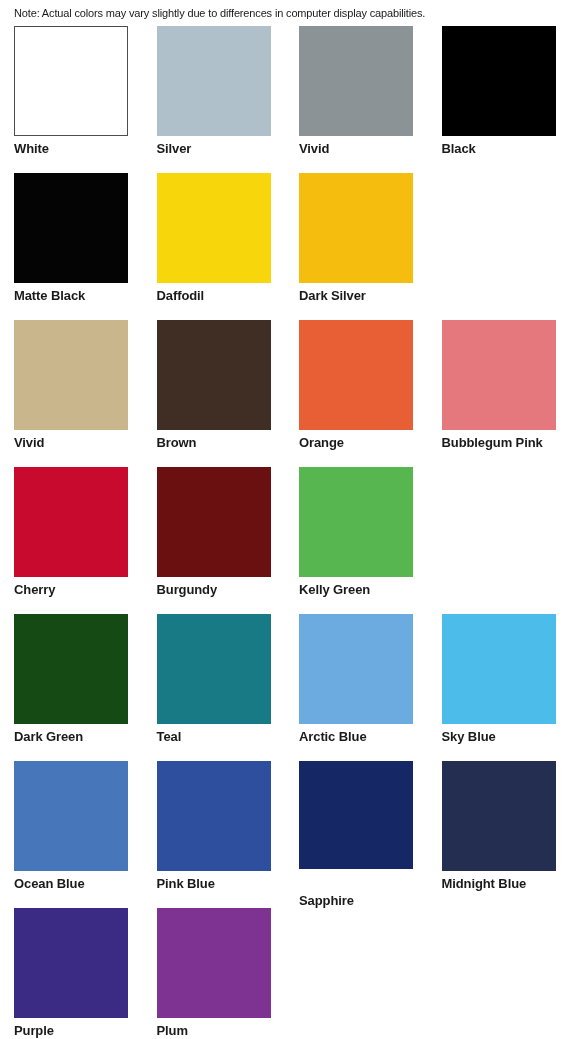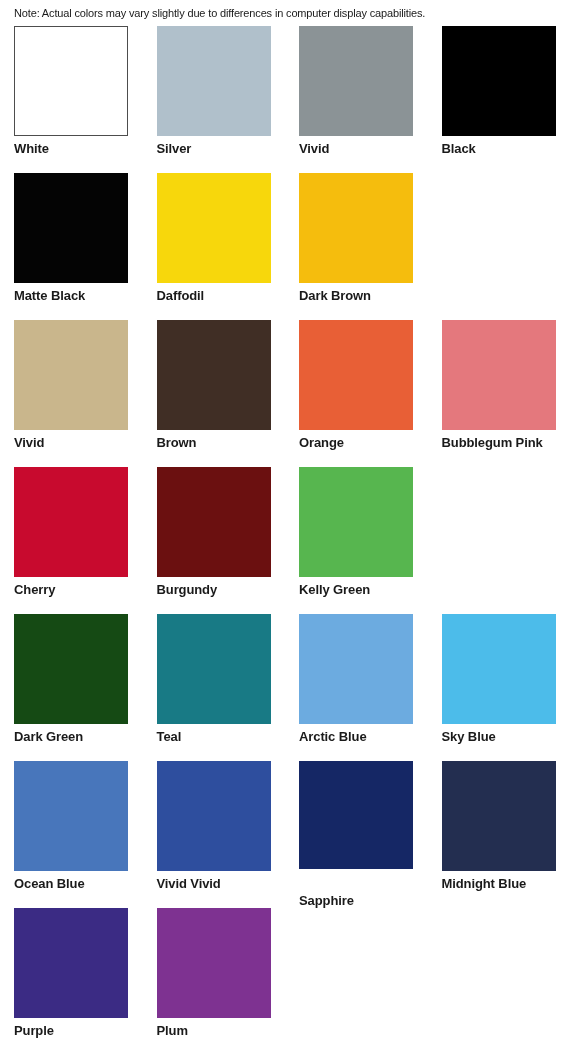--- a/index.html
+++ b/index.html
@@ -102,21 +102,21 @@
         <div class="cell">
           <div class="swatch" title="Matte Black" style="background: rgb(4, 4, 4);"></div>
           <div class="label">Matte Black</div>
         </div>
         <div class="cell">
           <div class="swatch" title="Daffodil" style="background: rgb(247, 215, 12);"></div>
           <div class="label">Daffodil</div>
         </div>
         <div class="cell">
           <div class="swatch" title="Dark Yellow" style="background: rgb(245, 189, 13);"></div>
-          <div class="label">Dark Brown</div>
+          <div class="label">Dark Silver</div>
         </div>
       </div>
       <div class="row">
         <div class="cell">
           <div class="swatch" title="Beige" style="background: rgb(201, 182, 140);"></div>
           <div class="label">Vivid</div>
         </div>
         <div class="cell">
           <div class="swatch" title="Brown" style="background: rgb(64, 46, 37);"></div>
           <div class="label">Brown</div>
@@ -162,21 +162,21 @@
           <div class="label">Sky Blue</div>
         </div>
       </div>
       <div class="row">
         <div class="cell">
           <div class="swatch" title="Ocean Blue" style="background: rgb(72, 118, 187);"></div>
           <div class="label">Ocean Blue</div>
         </div>
         <div class="cell">
           <div class="swatch" title="Vivid Blue" style="background: rgb(46, 78, 158);"></div>
-          <div class="label">Vivid Vivid</div>
+          <div class="label">Pink Blue</div>
         </div>
         <div class="cell nudge-down-2">
           <div class="swatch" title="Sapphire" style="background: rgb(21, 39, 101);"></div>
           <div class="label">Sapphire</div>
         </div>
         <div class="cell nudge-down-1">
           <div class="swatch" title="Midnight Blue" style="background: rgb(35, 46, 80);"></div>
           <div class="label">Midnight Blue</div>
         </div>
       </div>

